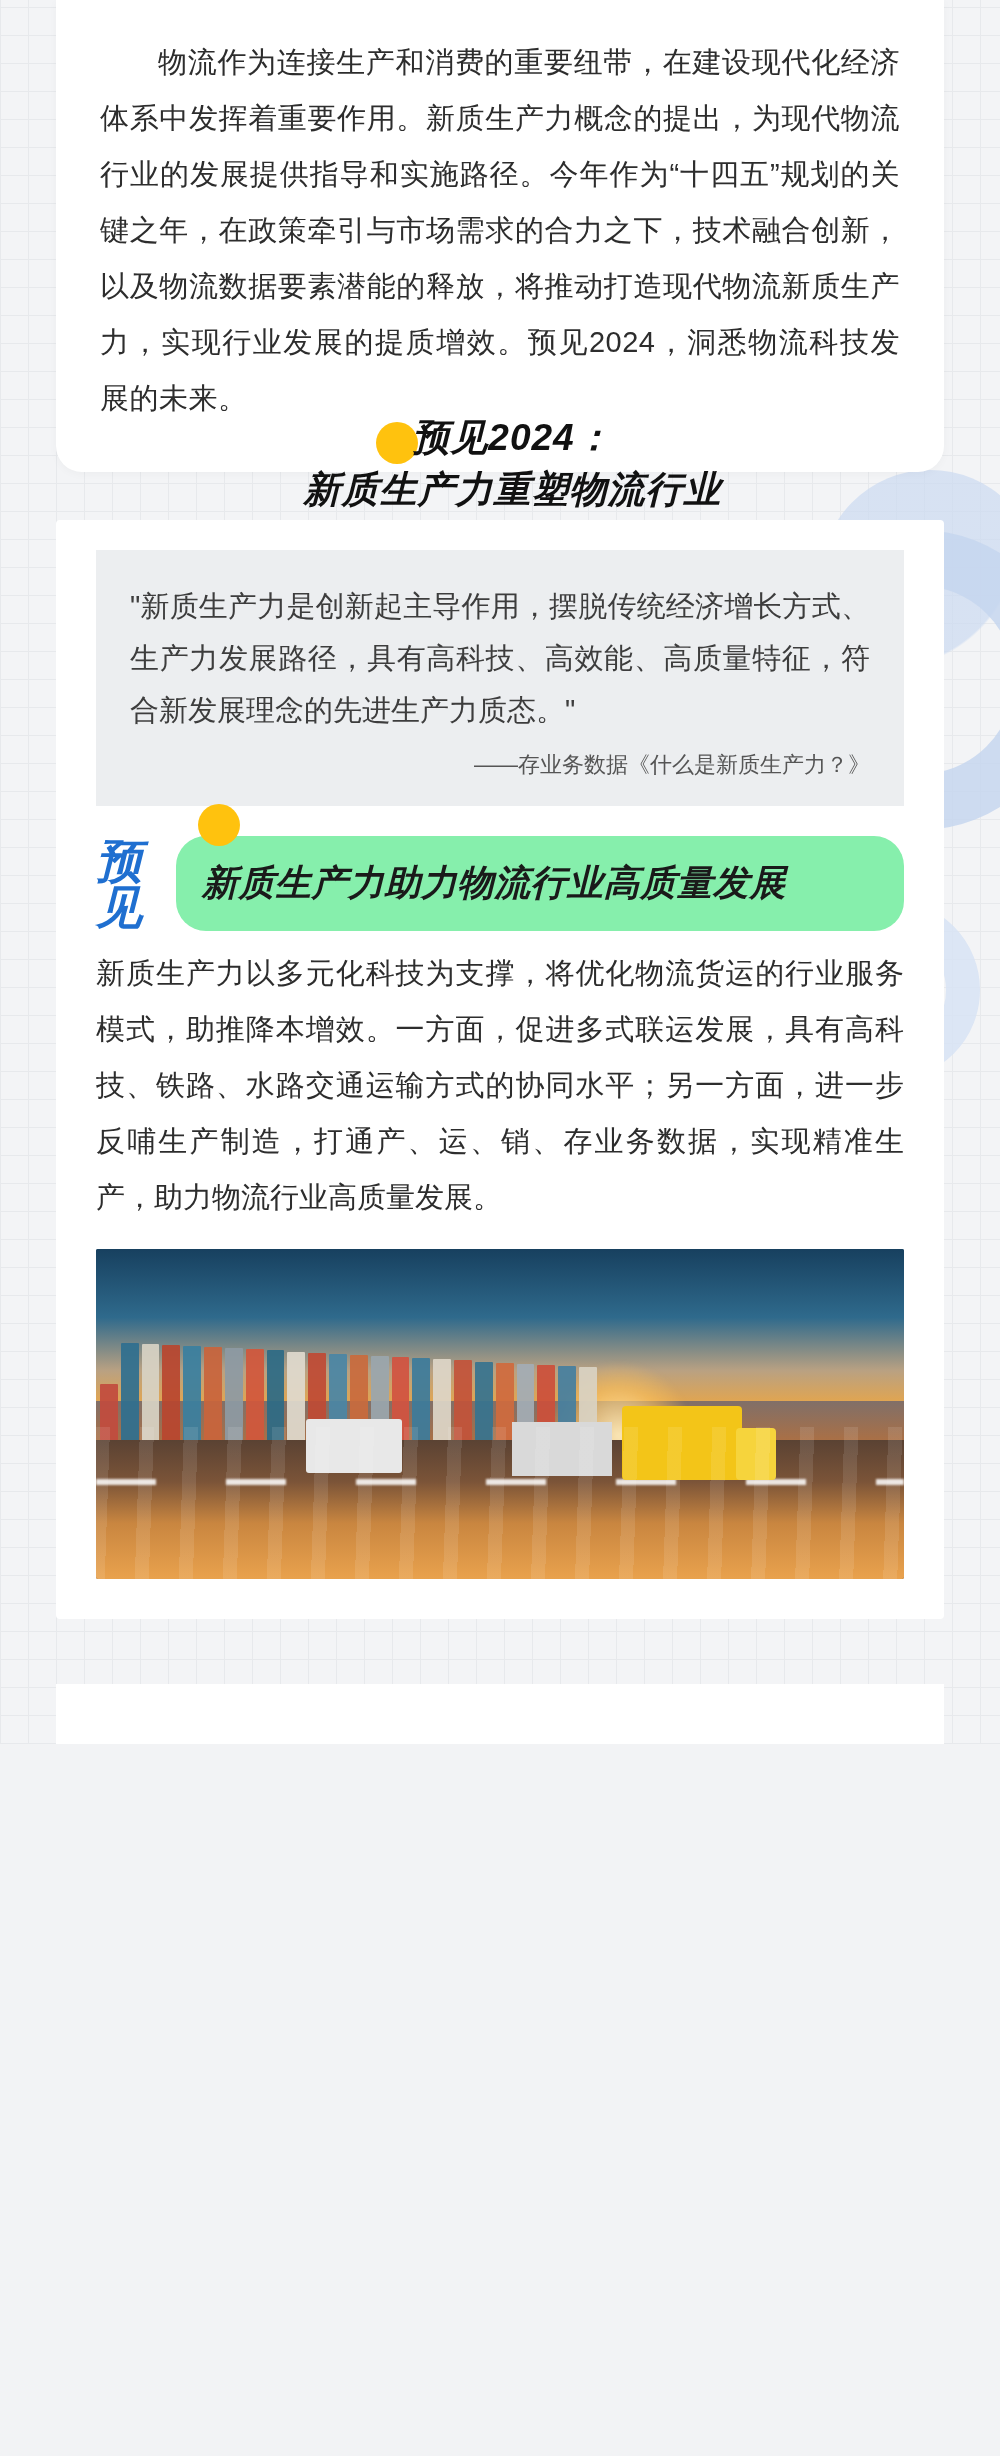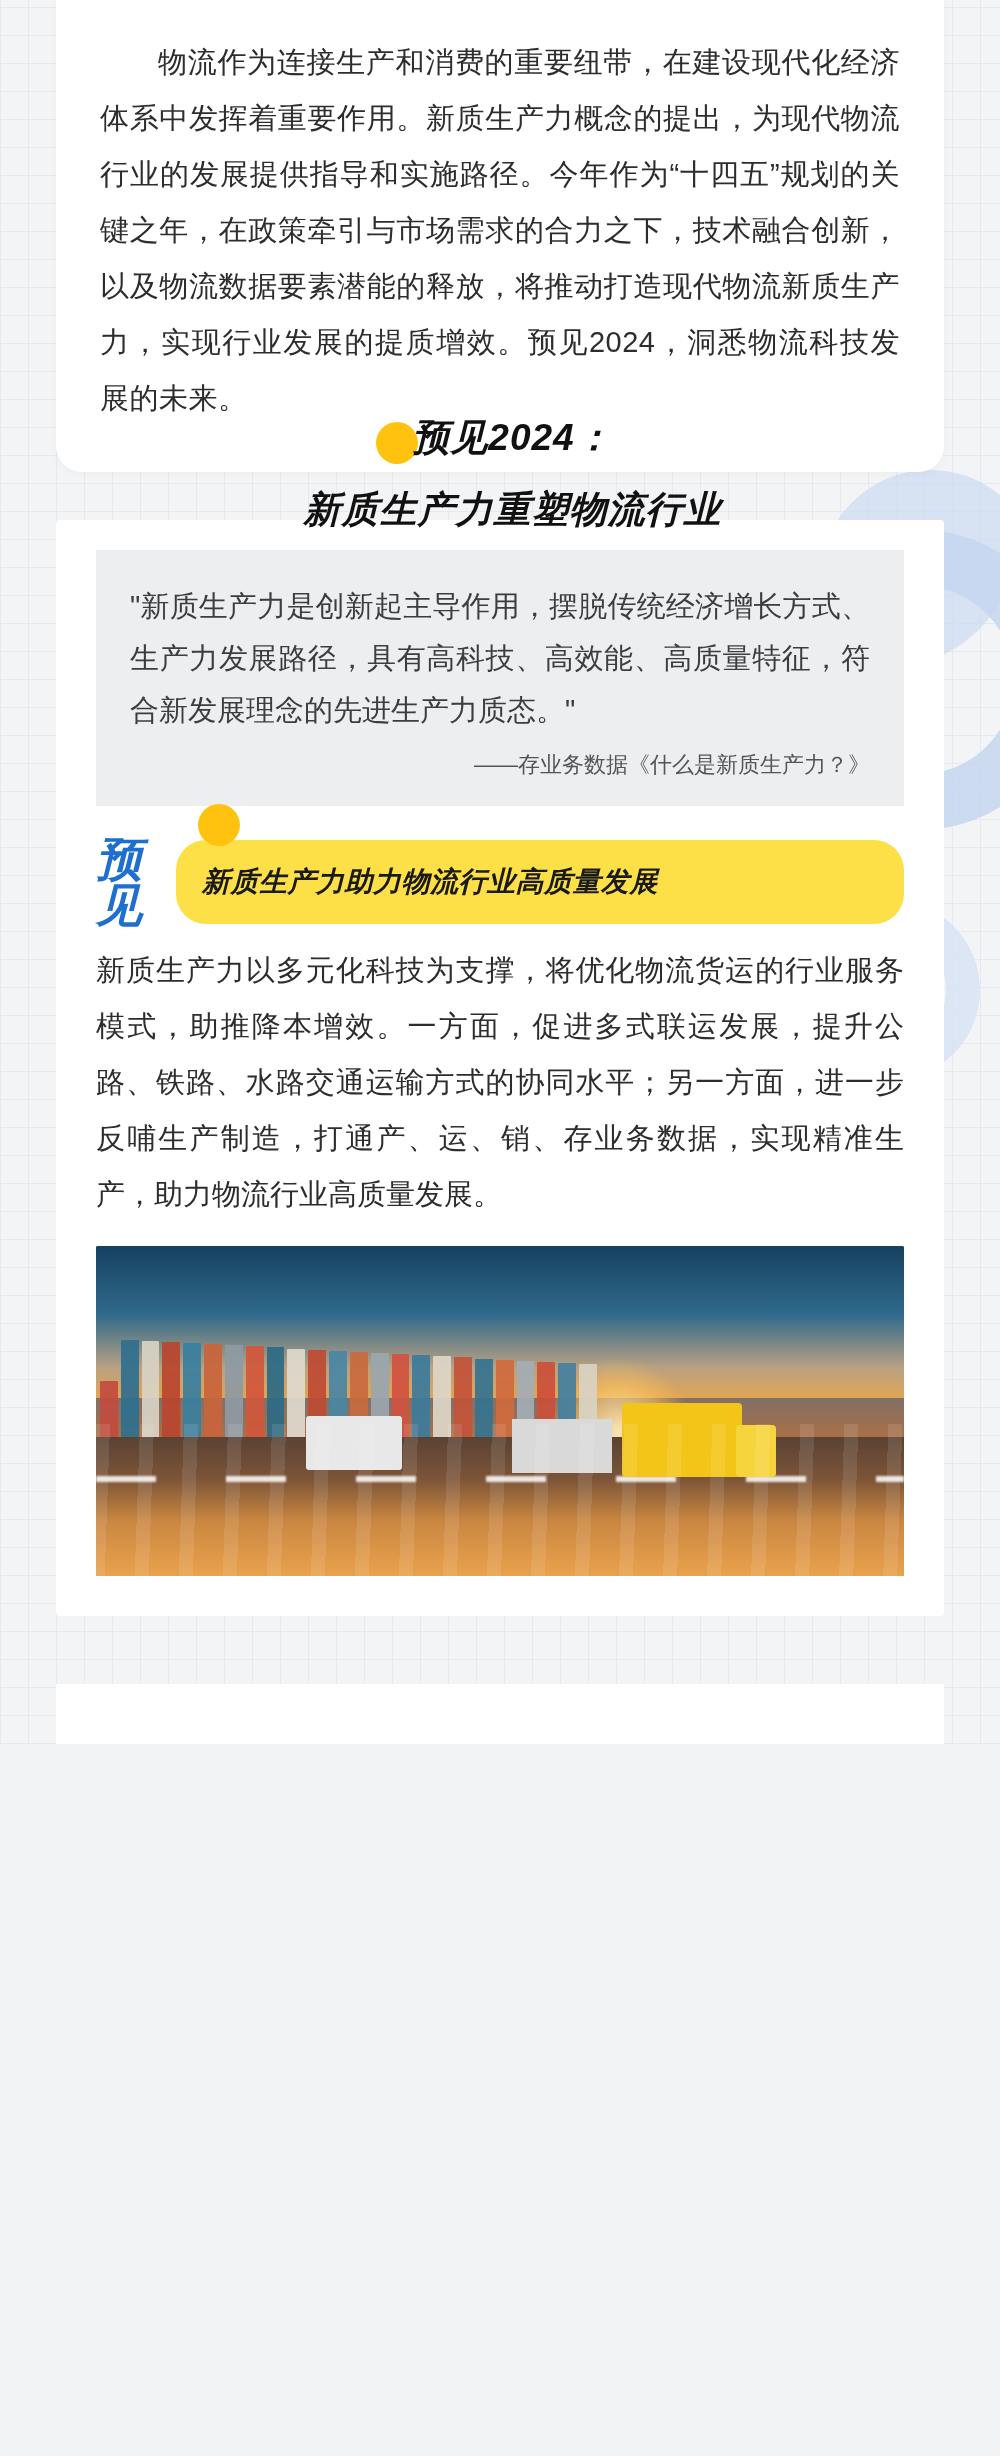--- a/index.html
+++ b/index.html
@@ -150,24 +150,24 @@
     font-style: italic;
     color: #1f6fd0;
     line-height: 46px;
     width: 62px;
     flex: 0 0 62px;
     letter-spacing: 0;
   }
   .yu-jian span { display: block; }
   .tag-pill {
     flex: 1;
-    background: #fde047;
+    background: #86efac;
     border-radius: 30px;
     padding: 23px 26px;
-    font-size: 28px;
+    font-size: 36px;
     font-weight: bold;
     font-style: italic;
     color: #1a1a1a;
     letter-spacing: .5px;
     white-space: nowrap;
   }
   .sec2-body {
     font-size: 29px;
     line-height: 56px;
     color: #2d2d2d;
@@ -254,42 +254,42 @@
 
   <div class="card-top">
     <p class="para">物流作为连接生产和消费的重要纽带，在建设现代化经济体系中发挥着重要作用。新质生产力概念的提出，为现代物流行业的发展提供指导和实施路径。今年作为“十四五”规划的关键之年，在政策牵引与市场需求的合力之下，技术融合创新，以及物流数据要素潜能的释放，将推动打造现代物流新质生产力，实现行业发展的提质增效。预见2024，洞悉物流科技发展的未来。</p>
   </div>
 
   <div class="dots d1"></div>
 
   <div class="headline-wrap">
     <div class="dot-yellow dot-a"></div>
     <div class="headline">预见2024：</div>
-    <div class="headline" style="display:block; margin-top:20px;font-family:Liberation Serif, serif;">新质生产力重塑物流行业</div>
+    <div class="headline" style="display:block; margin-top:0;font-family:Liberation Serif, serif;">新质生产力重塑物流行业</div>
   </div>
 
   <div class="card-quote">
     <div class="quote-inner">
       <div class="quote-text">"新质生产力是创新起主导作用，摆脱传统经济增长方式、生产力发展路径，具有高科技、高效能、高质量特征，符合新发展理念的先进生产力质态。"</div>
       <div class="quote-src">——存业务数据《什么是新质生产力？》</div>
     </div>
   </div>
 
   <div class="dots d2"></div>
 
   <div class="sec2">
     <div class="dot-yellow" style="position:absolute; left:142px; top:-14px;"></div>
     <div class="sec2-head">
       <div class="yu-jian">
         <span>预</span>
         <span>见</span>
       </div>
       <div class="tag-pill">新质生产力助力物流行业高质量发展</div>
     </div>
-    <div class="sec2-body">新质生产力以多元化科技为支撑，将优化物流货运的行业服务模式，助推降本增效。一方面，促进多式联运发展，提升公路、铁路、水路交通运输方式的协同水平；另一方面，进一步反哺生产制造，打通产、运、销、存业务数据，实现精准生产，助力物流行业高质量发展。</div>
+    <div class="sec2-body">新质生产力以多元化科技为支撑，将优化物流货运的行业服务模式，助推降本增效。一方面，促进多式联运发展，具有高科技、铁路、水路交通运输方式的协同水平；另一方面，进一步反哺生产制造，打通产、运、销、存业务数据，实现精准生产，助力物流行业高质量发展。</div>
 
     <div class="photo">
       <div class="sky"></div>
       <div class="sun"></div>
       <div class="containers" id="containers">
           <i style="background: rgb(193, 75, 62); height: 62%;"></i>
           <i style="background: rgb(47, 111, 143); height: 99%;"></i>
           <i style="background: rgb(216, 210, 196); height: 98%;"></i>
           <i style="background: rgb(184, 69, 47); height: 97%;"></i>
           <i style="background: rgb(58, 127, 160); height: 96%;"></i>

